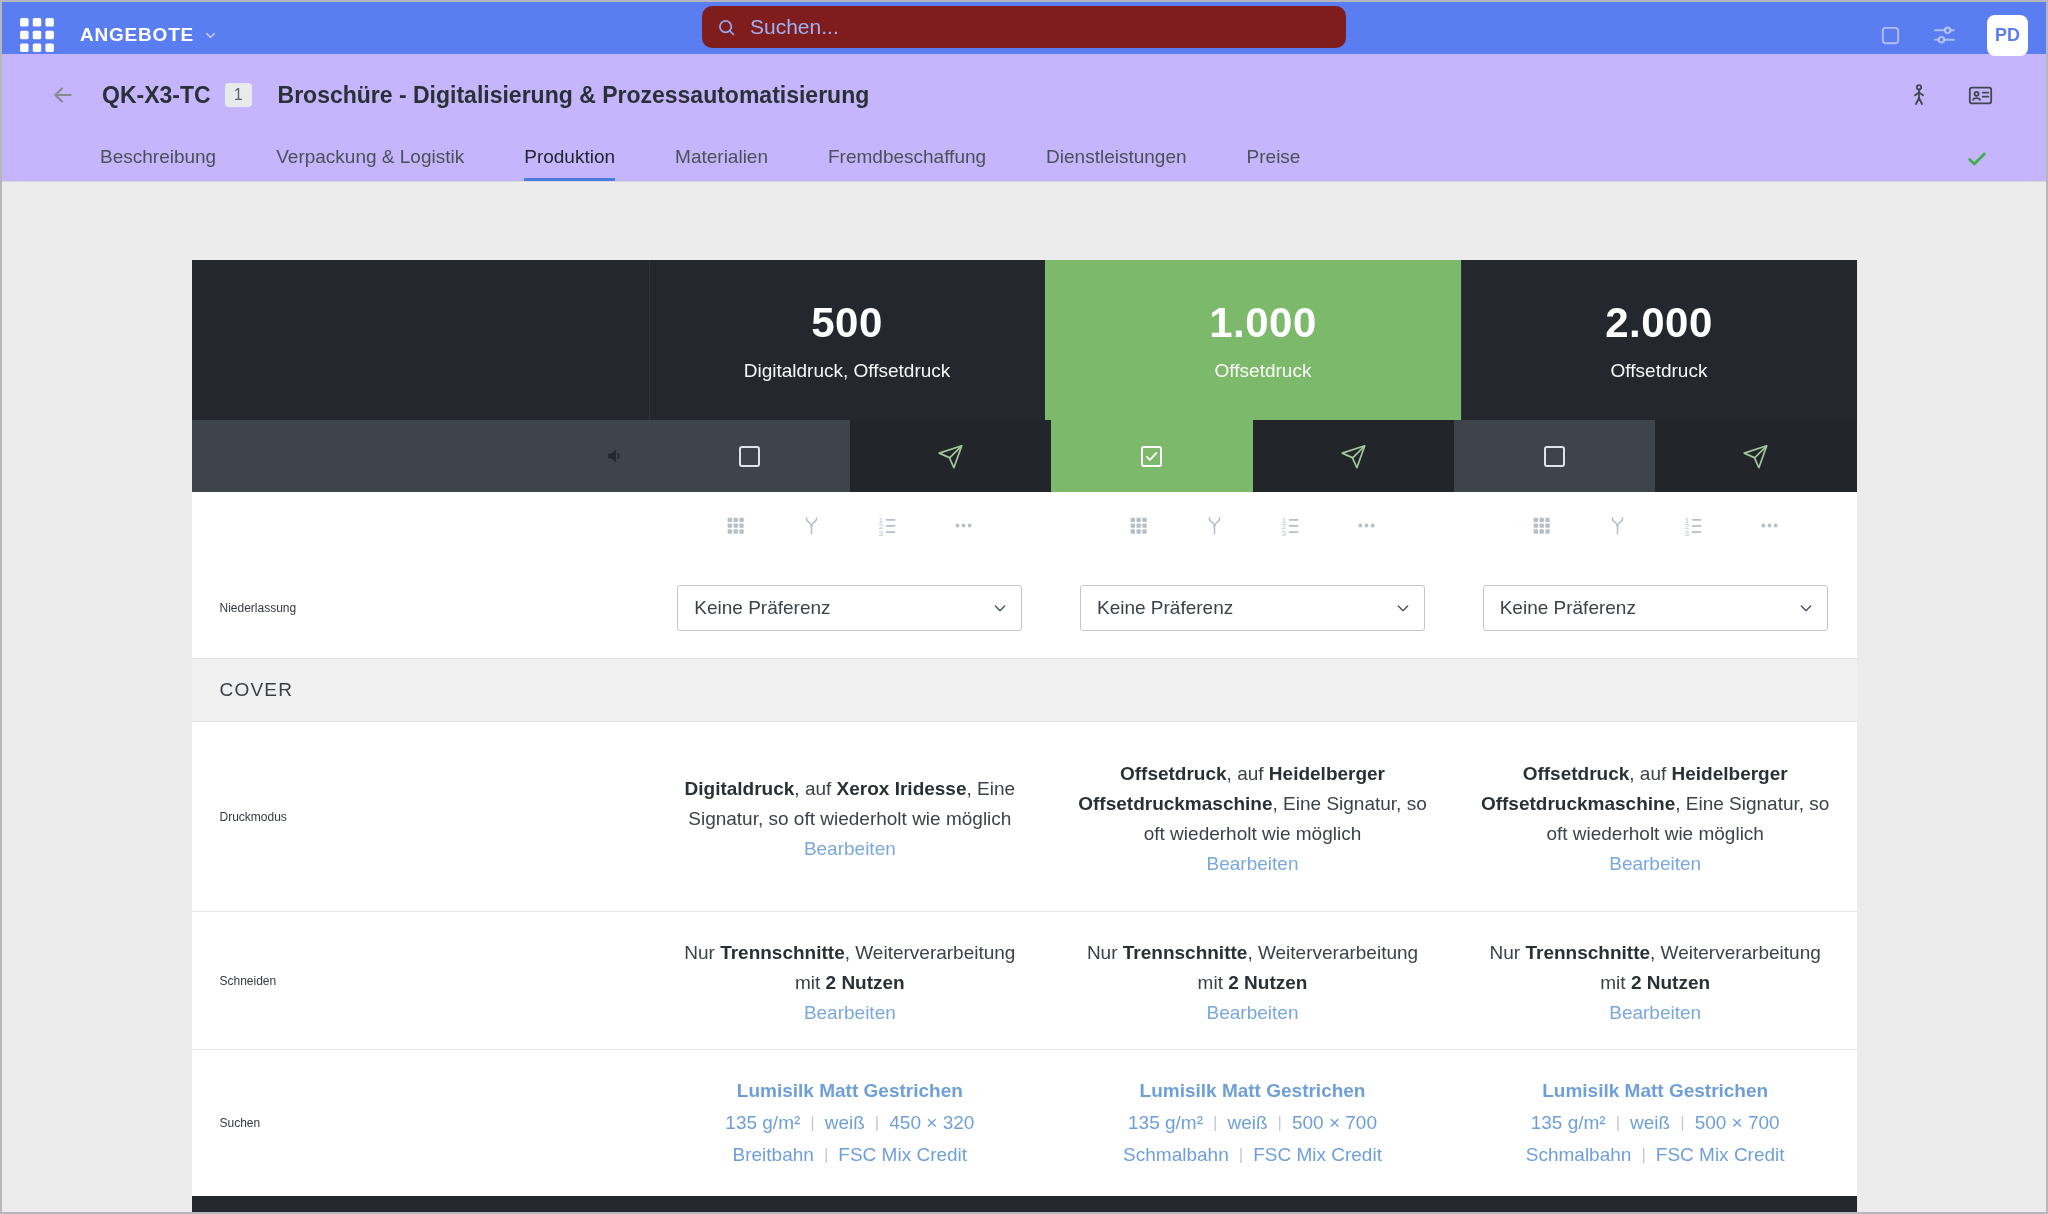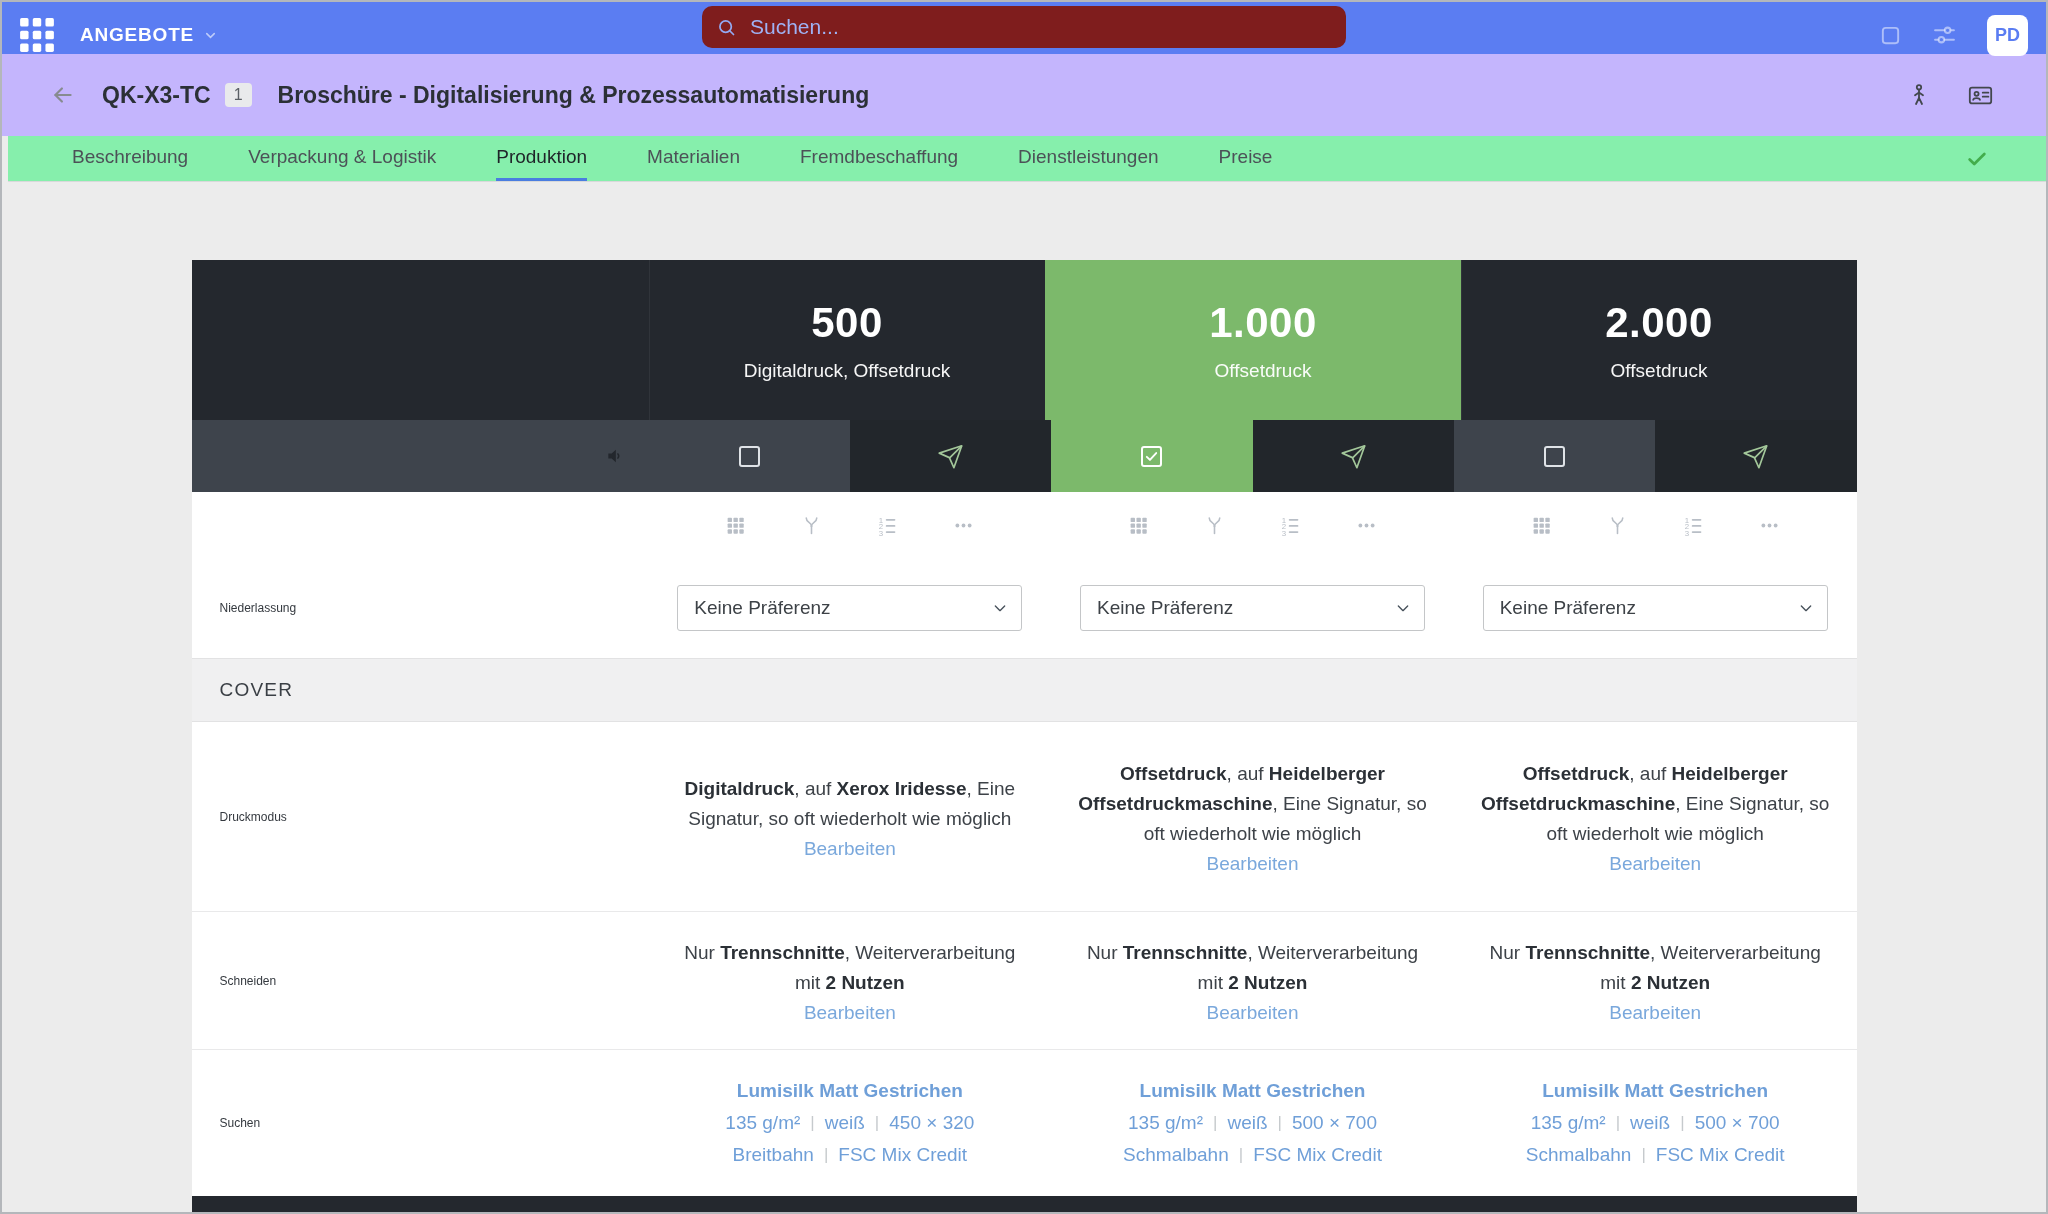--- a/index.html
+++ b/index.html
@@ -28,21 +28,21 @@
   
   .dochead{height:82px;background:#c4b5fd;display:flex;align-items:center;padding:0 54px 0 50px;}
   .backbtn{display:flex;cursor:pointer;margin-right:26px;}
   .doccode{font-size:23px;font-weight:700;color:#2b3036;}
   .badge{margin-left:14px;background:#e9eaec;color:#5a5f65;font-size:16px;padding:3px 9px;border-radius:4px;}
   .doctitle{margin:0 0 0 26px;font-size:23px;font-weight:700;color:#2b3036;}
   .dhicons{margin-left:auto;display:flex;align-items:center;gap:36px;color:#42474d;}
   .dhicon{display:flex;cursor:pointer;}
 
   
-  .tabs{height:46px;background:#86efac;border-bottom:1px solid #d8d9da;display:flex;padding:0 60px 0 64px;margin-left:8px;}
+  .tabs{height:46px;background:#c4b5fd;border-bottom:1px solid #d8d9da;display:flex;padding:0 60px 0 100px;}
   .tablist{display:flex;gap:60px;}
   .tab{display:flex;align-items:center;font-size:19px;color:#4c5157;cursor:pointer;border-bottom:3px solid transparent;}
   .tab.active{color:#1f2429;border-bottom-color:var(--tabblue);}
   .tabcheck{margin-left:auto;display:flex;align-items:center;}
 
   
   .content{padding-top:78px;}
   .qtable{width:1665px;margin:0 auto;}
   .trow{display:flex;}
   .tlabel{flex:0 0 457px;min-width:0;}

